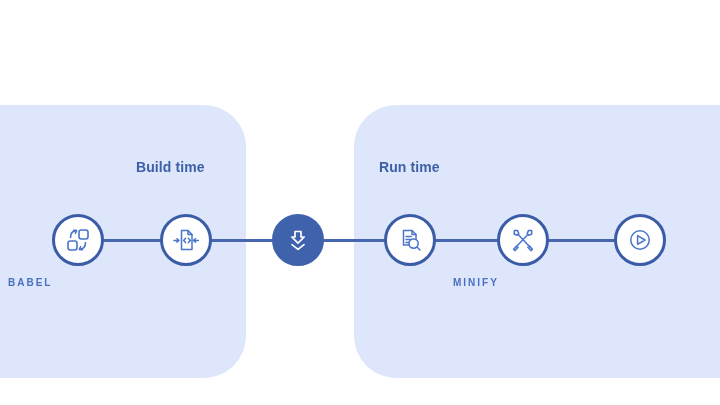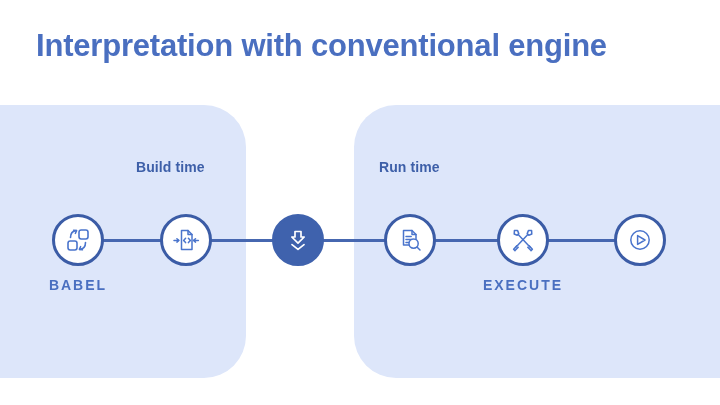--- a/index.html
+++ b/index.html
@@ -85,41 +85,39 @@
   .node.filled {
     background: #3f62ad;
     border-color: #3f62ad;
   }
   .node svg { display: block; }
 
   .node-label {
     position: absolute;
     top: 277px;
     width: 140px;
-    text-align: center;
-    font-size: 14px;
+    font-size: 10px;
     font-weight: bold;
     color: #4a6fc0;
     letter-spacing: 2px;
     white-space: nowrap;
   }
 
   .n0 { left: 52px; }  .l0 { left: 8px; }
   .n1 { left: 160px; } .l1 { left: 116px; }
   .n2 { left: 272px; } .l2 { left: 228px; }
   .n3 { left: 384px; } .l3 { left: 340px; }
   .n4 { left: 497px; } .l4 { left: 453px; }
   .n5 { left: 614px; } .l5 { left: 570px; }
 </style>
 </head>
 <body>
 
 <div class="slide">
 
-  <div class="title">Interpretation with conventional engine</div>
 
   <div class="panel panel-build"></div>
   <div class="panel panel-run"></div>
 
   <div class="panel-label label-build">Build time</div>
   <div class="panel-label label-run">Run time</div>
 
   <div class="track"></div>
 
   <div class="node n0">
@@ -179,21 +177,21 @@
       <svg width="28" height="28" viewBox="0 0 28 28" fill="none" stroke="#4a74cc" stroke-width="1.5" stroke-linecap="round" stroke-linejoin="round">
         <path d="M5.4 4.6 L8.6 4.6 L9.8 7.6 L8.2 9.2 L5.2 8 z"></path>
         <path d="M9.4 8.8 L21.4 21.4"></path>
         <path d="M20.2 19.8 L23.4 23.2 L22 24.6 L18.8 21.2"></path>
         <path d="M22.6 4.6 L19.4 4.6 L18.2 7.6 L19.8 9.2 L22.8 8 z"></path>
         <path d="M18.6 8.8 L6.6 21.4"></path>
         <path d="M7.8 19.8 L4.6 23.2 L6 24.6 L9.2 21.2"></path>
       </svg>
     </span>
   </div>
-  <div class="node-label l4">EXECUTE</div>
+  <div class="node-label l4">MINIFY</div>
 
   <div class="node n5">
     <span>
       <svg width="28" height="28" viewBox="0 0 28 28" fill="none" stroke="#4a74cc" stroke-width="1.5" stroke-linecap="round" stroke-linejoin="round">
         <circle cx="14" cy="14" r="9.2"></circle>
         <path d="M11.6 9.6 L19 14 L11.6 18.4 z"></path>
       </svg>
     </span>
   </div>
 

